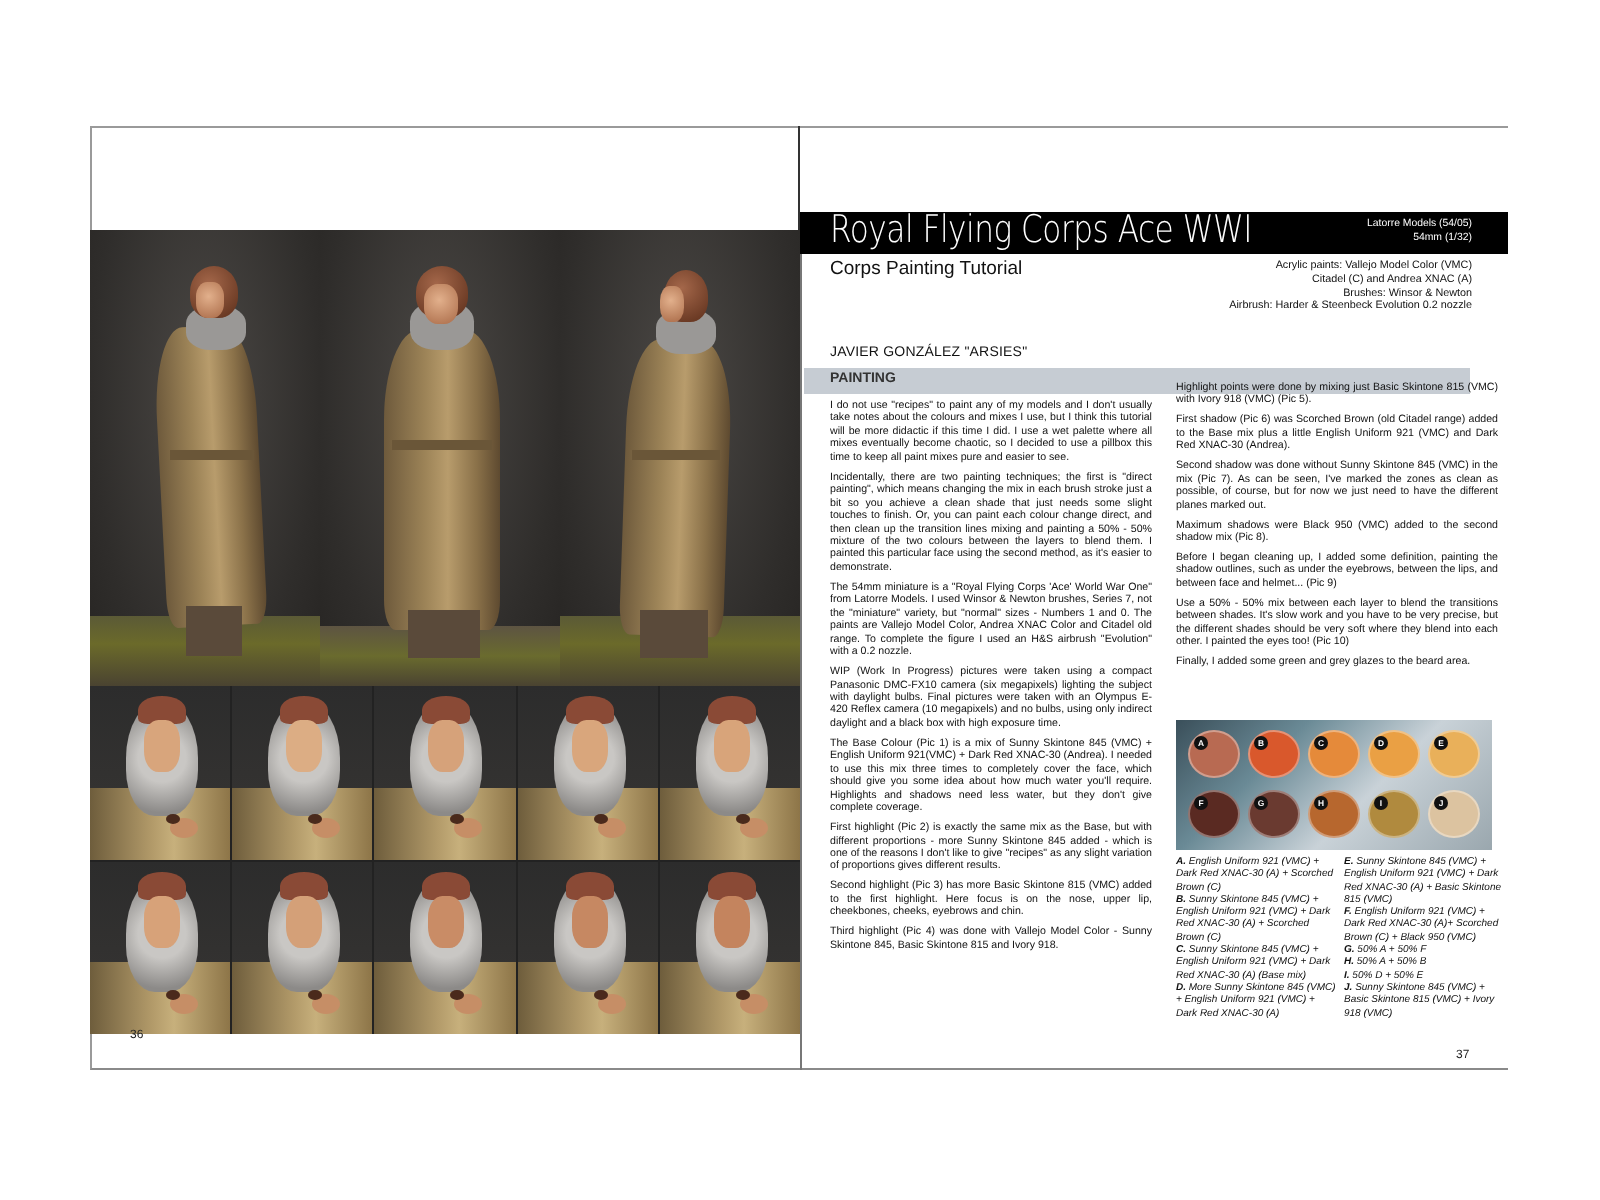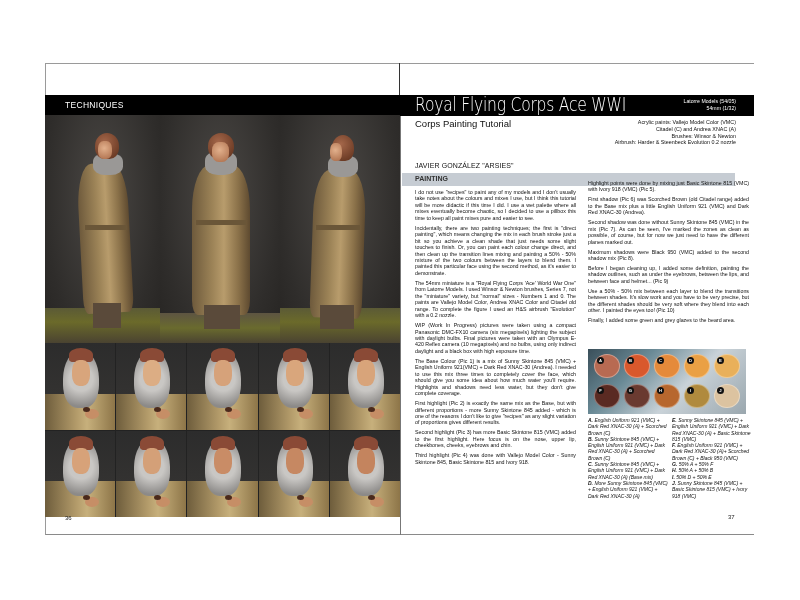--- a/index.html
+++ b/index.html
@@ -27,21 +27,21 @@
   .wip-cell { position:relative; overflow:hidden; background:linear-gradient(180deg, #2c2c2c 0%, #383634 100%); }
   .wip-cell .w-coat { position:absolute; left:0; right:0; bottom:0; height:36px; background:linear-gradient(90deg, #6e5d3c, #b39b6a 45%, #c7b07c 60%, #8d7548); }
   .wip-cell .w-hood { position:absolute; left:18px; top:7px; width:36px; height:58px; border-radius:50% 50% 40% 40%; background:radial-gradient(circle at 50% 50%, #c9c7c4 35%, #8c8a88 80%); }
   .wip-cell .w-helmet { position:absolute; left:24px; top:5px; width:24px; height:14px; border-radius:50% 50% 20% 20%; background:#8a4a36; }
   .wip-cell .w-face { position:absolute; left:27px; top:17px; width:18px; height:26px; border-radius:40%; }
   .wip-cell .w-hand { position:absolute; left:40px; top:66px; width:14px; height:10px; border-radius:50%; background:#c68e66; }
   .wip-cell .w-pipe { position:absolute; left:38px; top:64px; width:7px; height:5px; border-radius:50%; background:#4a2a1c; }
   .page-num-left { position:absolute; left:20px; top:452px; font-size:6px; color:#222; }
 
   
-  .right-page { position:absolute; left:400px; top:63px; width:354px; height:472px; }
+  .right-page { position:absolute; left:400px; top:74px; width:354px; height:472px; }
   .title-band { position:absolute; left:0; top:32px; width:354px; height:21px; background:#000; }
   .main-title { position:absolute; left:15px; top:-2px; color:#fff; font-size:19px; font-weight:300; letter-spacing:-0.3px; white-space:nowrap; font-family:"DejaVu Sans", sans-serif; transform:scaleX(0.82); transform-origin:left center; }
   .title-meta { position:absolute; right:18px; top:3px; text-align:right; color:#fff; font-size:5.2px; line-height:7px; }
   .subtitle { position:absolute; left:15px; top:55px; font-size:9.5px; color:#111; }
   .specs { position:absolute; right:18px; top:56px; text-align:right; font-size:5.4px; line-height:6.8px; color:#111; }
   .author { position:absolute; left:15px; top:99px; font-size:7px; color:#111; letter-spacing:0.1px; }
   .section-bar { position:absolute; left:2px; top:110px; width:333px; height:13px; background:#c6ccd3; }
   .section-bar span { position:absolute; left:13px; top:2px; font-size:7px; font-weight:bold; color:#333; }
   .col { position:absolute; font-size:5.3px; line-height:6.45px; color:#111; text-align:justify; }
   .col p { margin:0 0 3.5px 0; }
@@ -55,23 +55,20 @@
   .page-num-right { position:absolute; left:328px; top:451px; font-size:6px; color:#222; }
 </style>
 </head>
 <body>
 
 <div class="spread"></div>
 <div class="spine"></div>
 <div class="spine-lower"></div>
 
 <div class="left-page">
-  <div class="left-band">
-    <span class="section-label">TECHNIQUES</span>
-  </div>
 
   <div class="hero-photo">
 
     <div class="hero-panel" style="left:0;width:115px;">
       <div class="bg"></div>
       <div class="base"></div>
       <div class="coat" style="left:35px;top:48px;width:50px;height:150px;transform:rotate(-3deg);"></div>
       <div class="belt" style="left:40px;top:110px;width:42px;"></div>
       <div class="collar" style="left:48px;top:38px;width:30px;height:22px;"></div>
       <div class="helmet" style="left:50px;top:18px;width:24px;height:26px;"></div>

